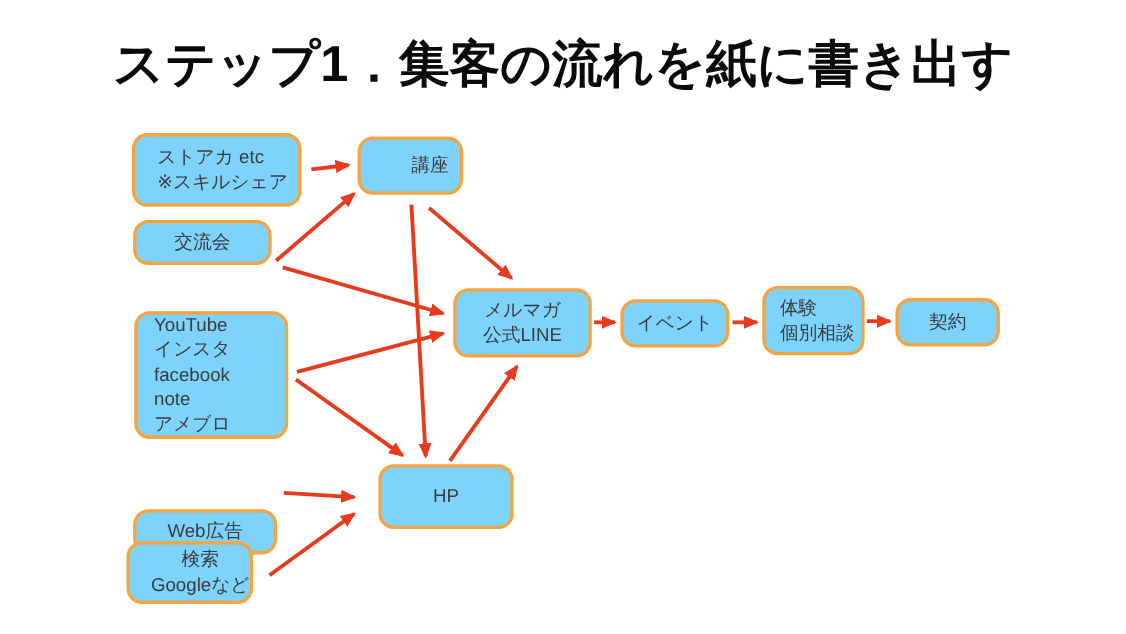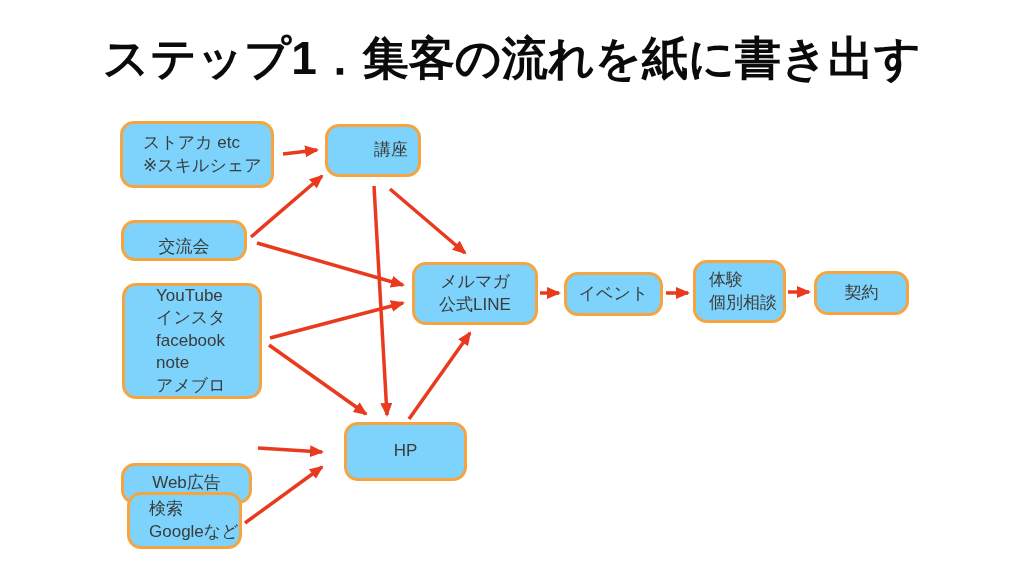--- a/index.html
+++ b/index.html
@@ -77,34 +77,34 @@
         <line x1="666" y1="293" x2="688" y2="293" stroke="#E93A1E" stroke-width="3.5" marker-end="url(#arrowhead)"></line>
         <line x1="788" y1="292" x2="809" y2="292" stroke="#E93A1E" stroke-width="3.5" marker-end="url(#arrowhead)"></line>
       </g>
   </svg>
 
   <div id="node-layer">
       <div class="node left" style="left: 120px; top: 121px; width: 154px; height: 67px; padding-left: 20px;">
         <div class="node-line">ストアカ etc</div>
         <div class="node-line">※スキルシェア</div>
       </div>
-      <div class="node" style="left: 121px; top: 220px; width: 126px; height: 41px; justify-content: flex-end;">
+      <div class="node" style="left: 121px; top: 200px; width: 126px; height: 41px;">
         <div class="node-line">交流会</div>
       </div>
-      <div class="node left" style="left: 122px; top: 283px; width: 140px; height: 116px; padding-left: 31px;">
+      <div class="node left" style="left: 122px; top: 283px; width: 140px; height: 116px; padding-left: 15px;">
         <div class="node-line">YouTube</div>
         <div class="node-line">インスタ</div>
         <div class="node-line">facebook</div>
         <div class="node-line">note</div>
         <div class="node-line">アメブロ</div>
       </div>
       <div class="node" style="left: 121px; top: 423px; width: 131px; height: 41px; margin-top: 40px;">
         <div class="node-line">Web広告</div>
       </div>
-      <div class="node left" style="left: 127px; top: 492px; width: 115px; height: 57px; padding-left: 19px;">
+      <div class="node left" style="left: 115px; top: 492px; width: 115px; height: 57px; padding-left: 19px; align-items: center;">
         <div class="node-line">検索</div>
         <div class="node-line">Googleなど</div>
       </div>
       <div class="node" style="left: 325px; top: 124px; width: 96px; height: 53px; padding-left: 36px;">
         <div class="node-line">講座</div>
       </div>
       <div class="node" style="left: 412px; top: 262px; width: 126px; height: 63px; align-items: center;">
         <div class="node-line">メルマガ</div>
         <div class="node-line">公式LINE</div>
       </div>

